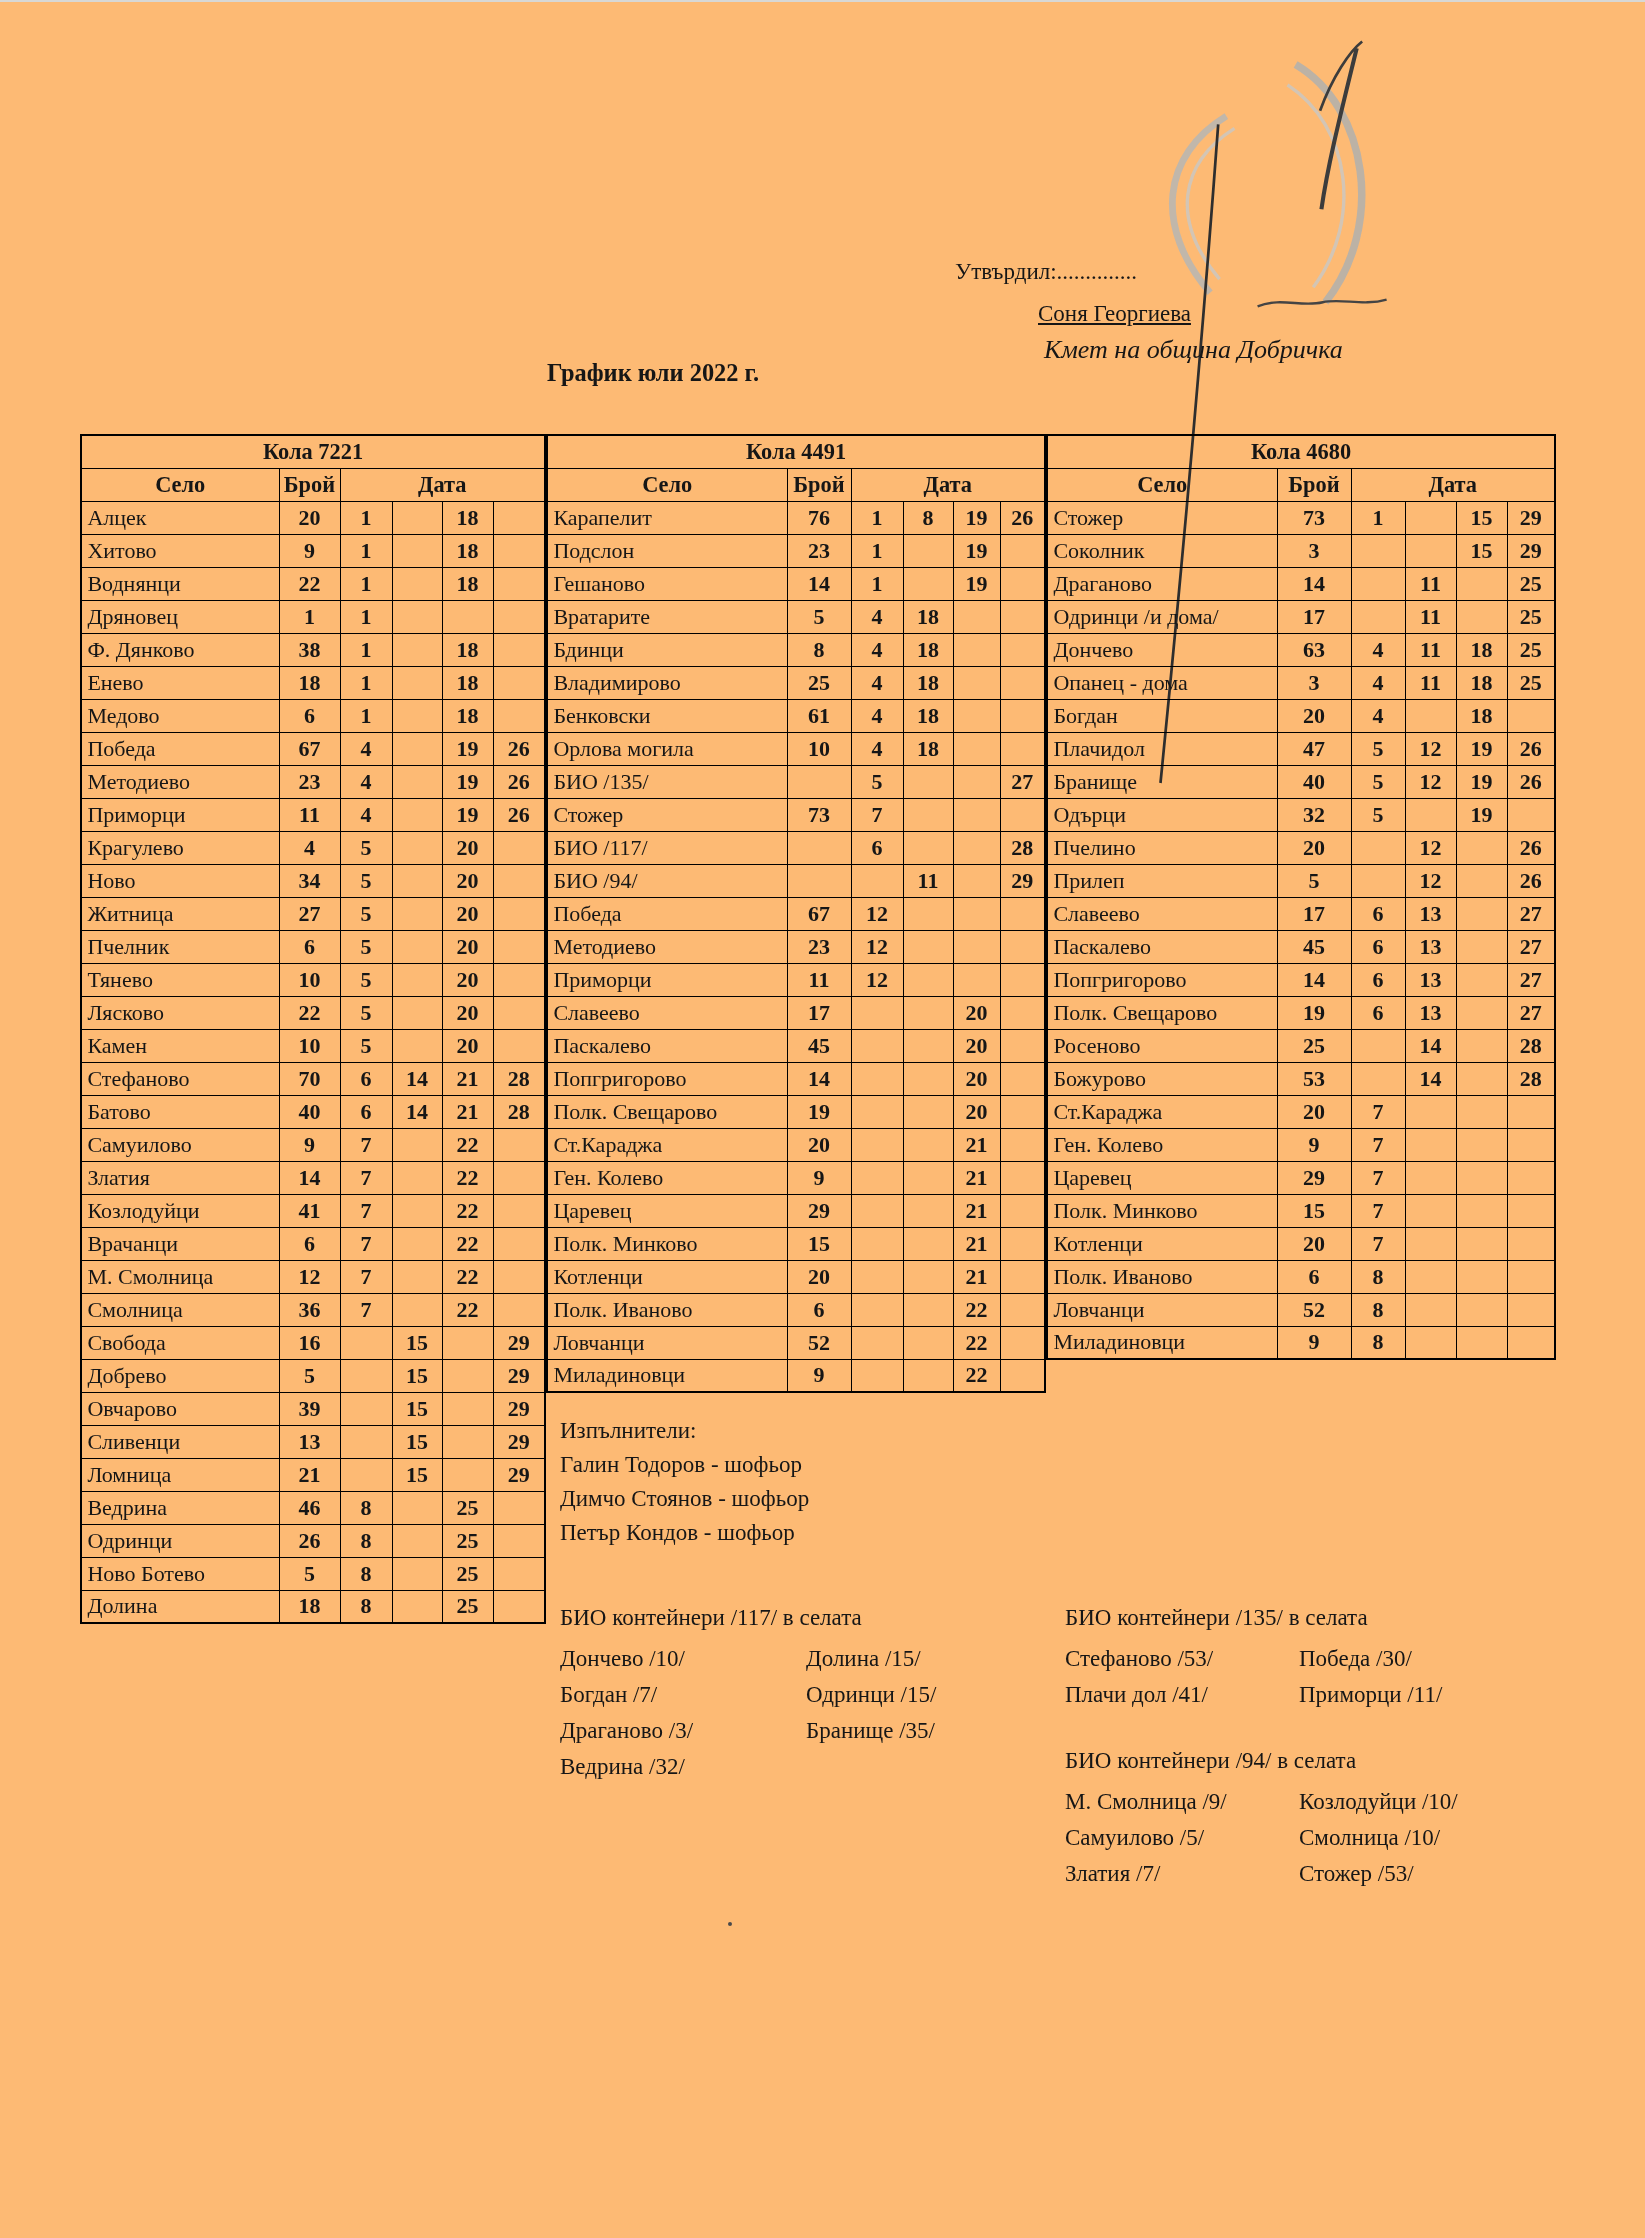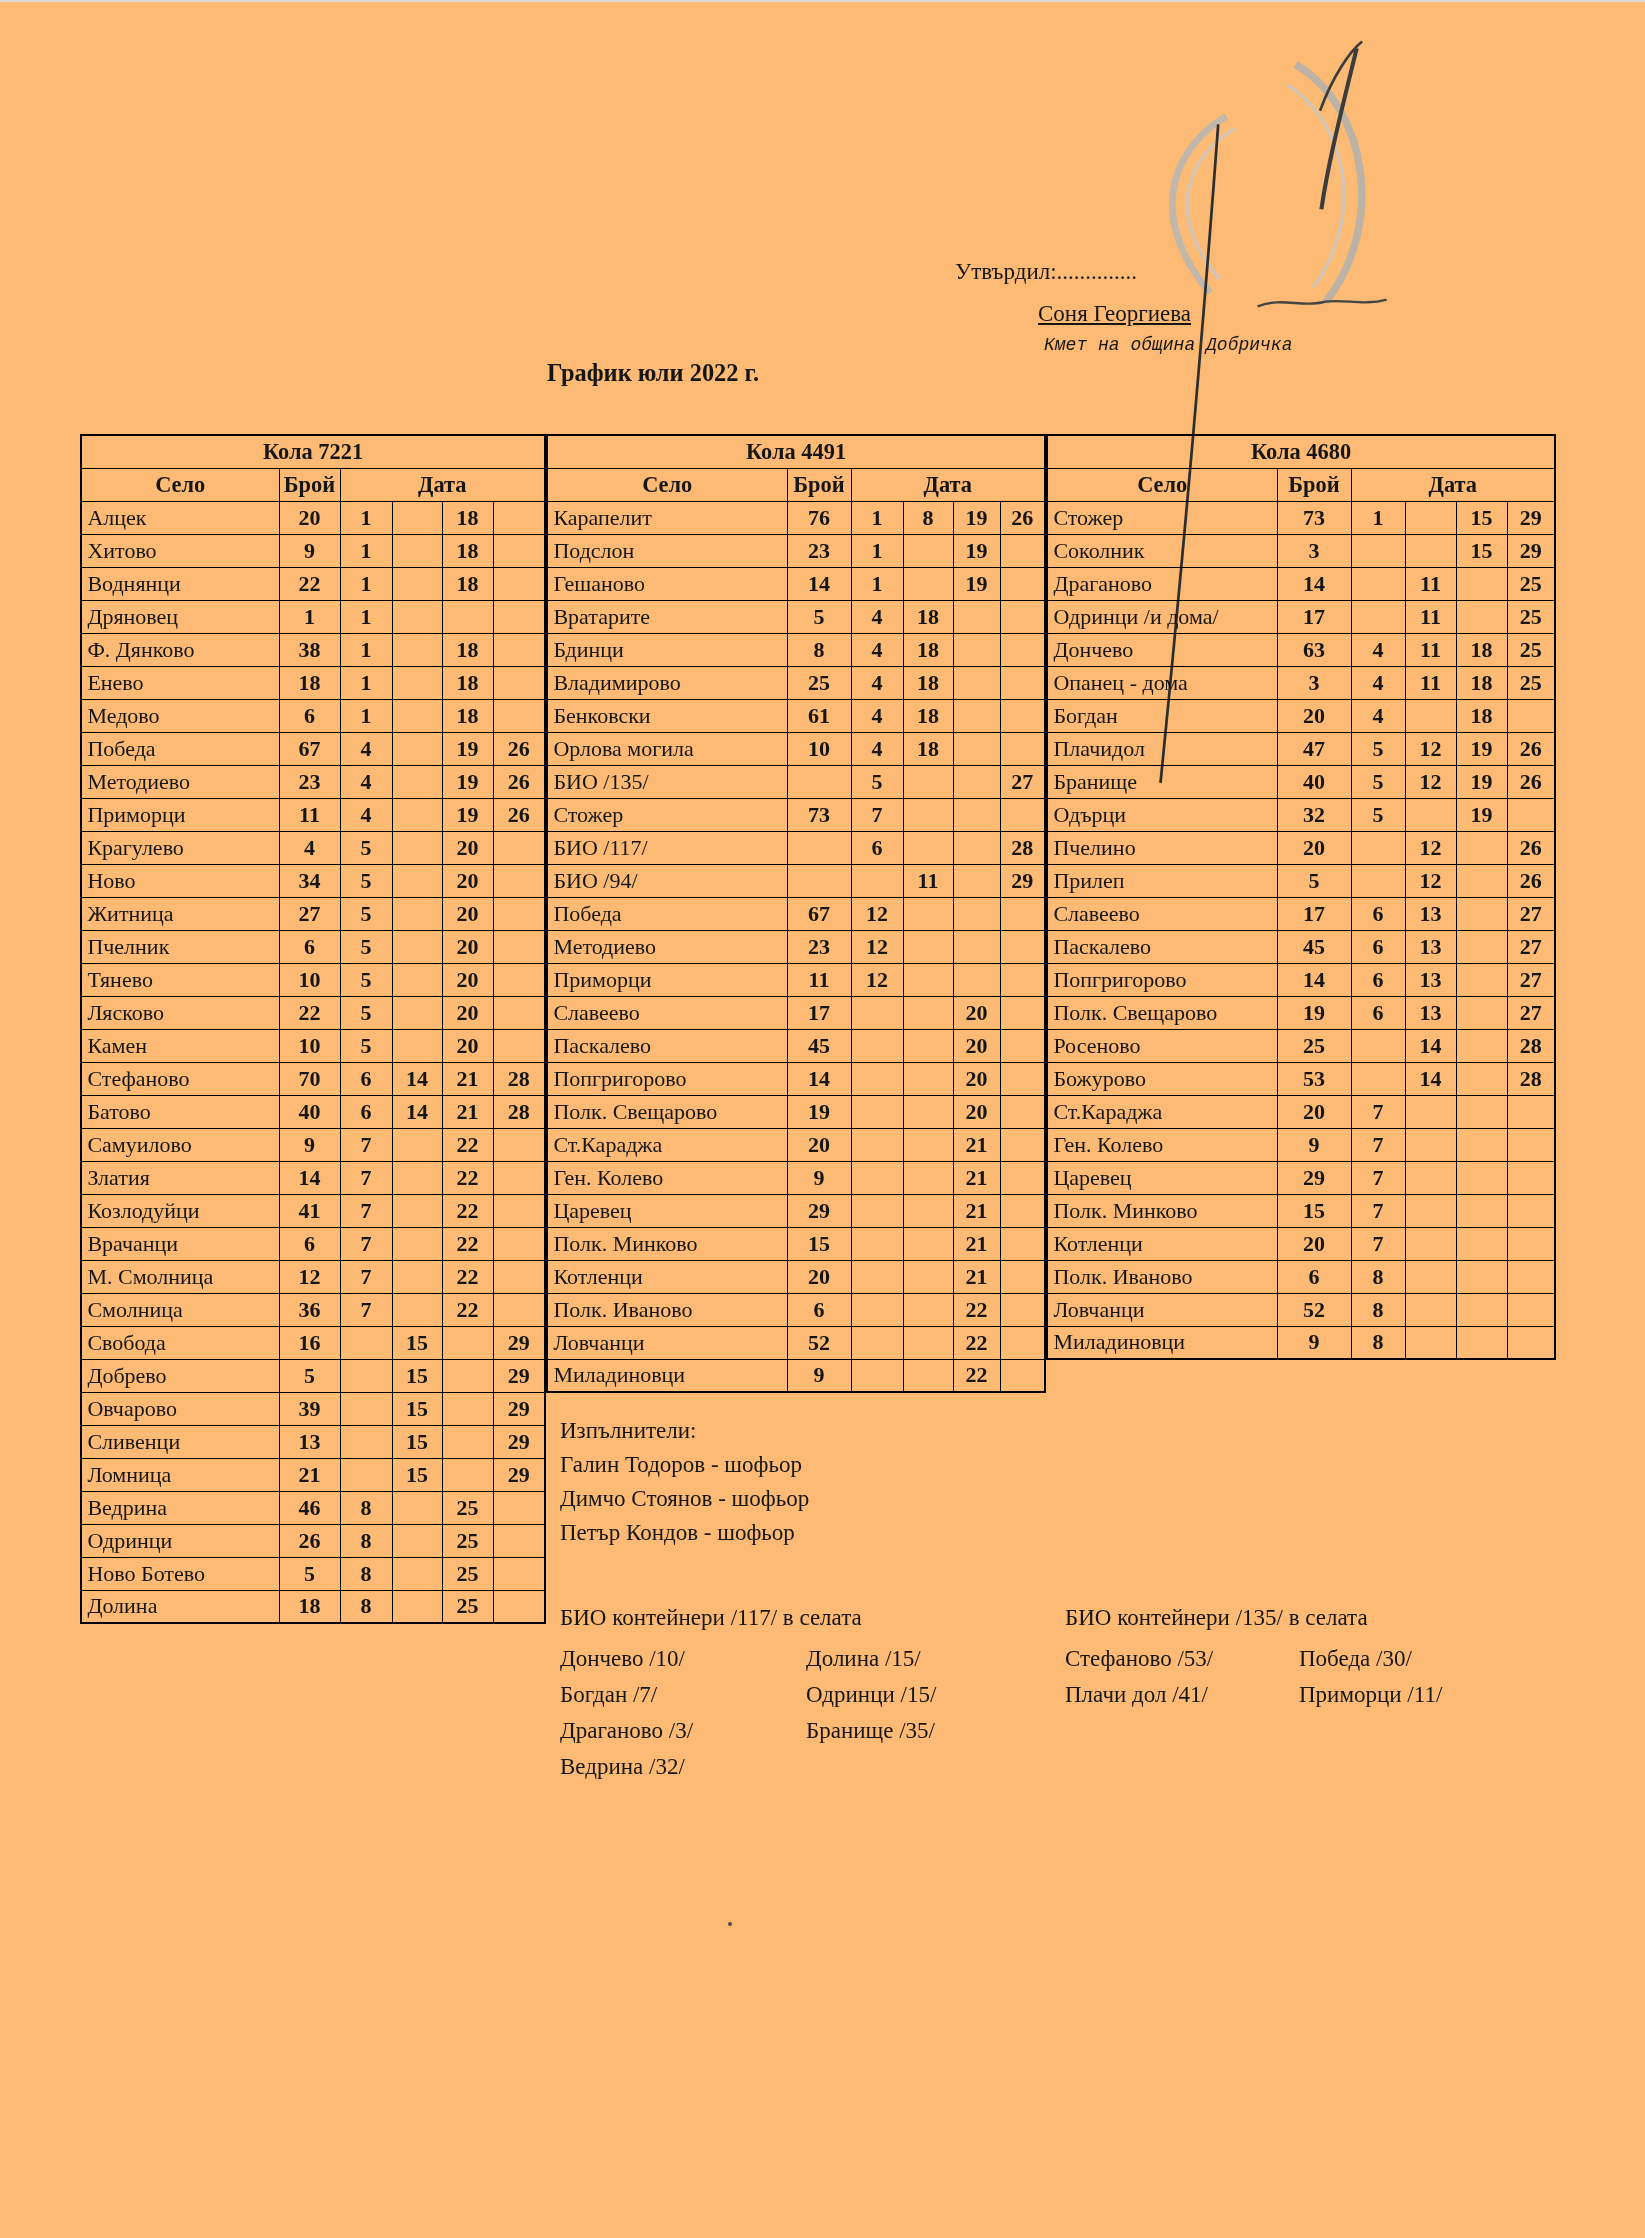--- a/index.html
+++ b/index.html
@@ -14,21 +14,21 @@
     color: #161616;
     overflow: hidden;
   }
   .marks {
     position: absolute; left: 0; top: 0;
     width: 1646px; height: 2239px;
     pointer-events: none;
   }
   .approval-label { position: absolute; left: 955px; top: 257px; font-size: 23px; }
   .approval-name  { position: absolute; left: 1038px; top: 299px; font-size: 23px; text-decoration: underline; }
-  .approval-role  { position: absolute; left: 1044px; top: 333px; font-size: 18px; font-style: italic; font-family: Liberation Mono, monospace; }
+  .approval-role  { position: absolute; left: 1044px; top: 333px; font-size: 26px; font-style: italic; }
   .doc-title { position: absolute; left: 547px; top: 357px; font-size: 24.4px; font-weight: bold; }
 
   .tables { position: absolute; left: 80px; top: 432px; display: flex; align-items: flex-start; }
   table.sched { border-collapse: collapse; table-layout: fixed; border: 2px solid #000; padding-left: 12px; }
   .sched th, .sched td {
     border: 1.4px solid #000;
     white-space: nowrap; overflow: hidden;
     box-sizing: border-box; padding: 0;
   }
   .sched th { font-size: 22.4px; font-weight: bold; text-align: center; height: 33px; }
@@ -868,17 +868,28 @@
   <div class="bio bio-135">
     <div class="bio-title">БИО контейнери /135/ в селата</div>
     <div class="bio-grid">
         <div>Стефаново /53/</div>
         <div>Победа /30/</div>
         <div>Плачи дол /41/</div>
         <div>Приморци /11/</div>
       </div>
   </div>
 
+  <div class="bio bio-94">
+    <div class="bio-title">БИО контейнери /94/ в селата</div>
+    <div class="bio-grid">
+        <div>М. Смолница /9/</div>
+        <div>Козлодуйци /10/</div>
+        <div>Самуилово /5/</div>
+        <div>Смолница /10/</div>
+        <div>Златия /7/</div>
+        <div>Стожер /53/</div>
+      </div>
+  </div>
 
   <div class="speck" style="left:728px; top:1920px;"></div>
 
 </div>
 
 
 </body></html>

